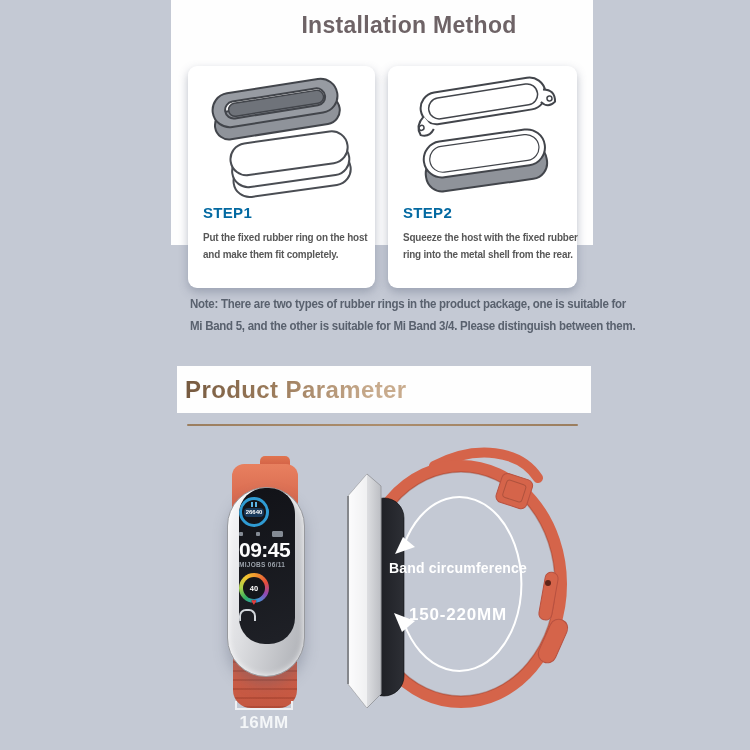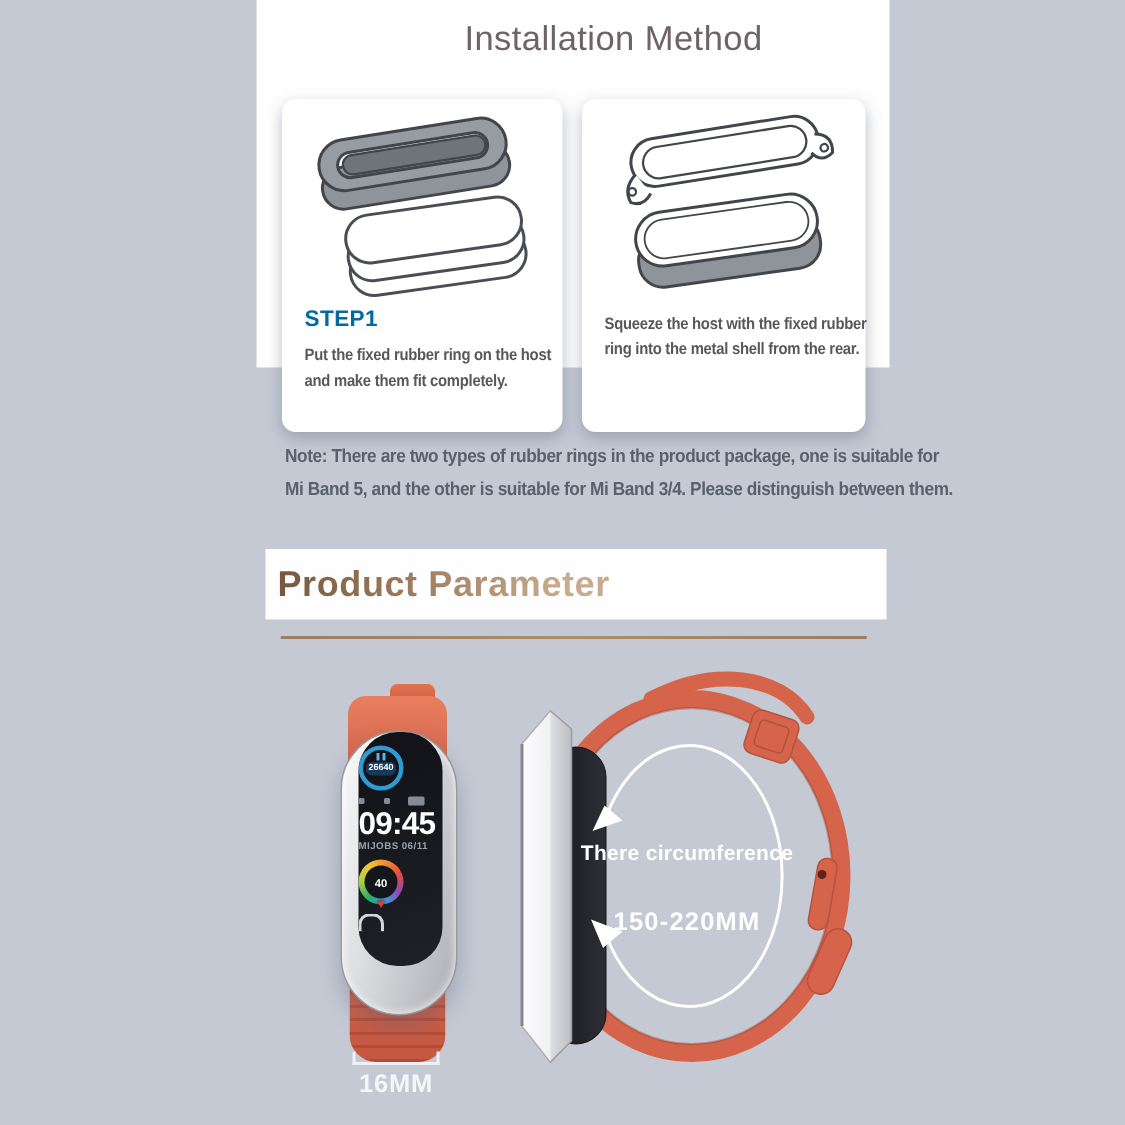--- a/index.html
+++ b/index.html
@@ -7,21 +7,21 @@
     width:750px;height:750px;overflow:hidden;position:relative;
     background:#c4c9d4;
     font-family:"Liberation Sans",sans-serif;
   }
   .abs{position:absolute;}
 
   
   .top-panel{left:171px;top:0;width:422px;height:245px;background:#fefefe;}
   .main-title{
     left:171px;top:12px;width:476px;text-align:center;
-    font-size:23px;font-weight:400;color:#6e6366;letter-spacing:.3px;
+    font-size:23px;font-weight:700;color:#6e6366;letter-spacing:.3px;
   }
 
   
   .step-card{
     background:#ffffff;border-radius:9px;
     box-shadow:0 4px 10px rgba(104,114,136,.45);
   }
   .card-1{left:188px;top:66px;width:187px;height:222px;}
   .card-2{left:388px;top:66px;width:189px;height:222px;}
   .card-illo{display:block;margin:8px auto 0;width:160px;height:126px;}
@@ -161,20 +161,21 @@
       <circle cx="16" cy="41" r="2.5" fill="none" stroke="#42454b" stroke-width="1.5"></circle>
       <path d="M142,22 q12,2 10,14 q-8,6 -14,-2" fill="#ffffff" stroke="#42454b" stroke-width="2"></path>
       <circle cx="147" cy="32" r="2.5" fill="none" stroke="#42454b" stroke-width="1.5"></circle>
     </g>
     <g transform="rotate(-8 85 88)">
       <rect x="22" y="74" width="122" height="34" rx="16" fill="#8f939a" stroke="#42454b" stroke-width="2"></rect>
       <rect x="22" y="58" width="122" height="36" rx="18" fill="#ffffff" stroke="#42454b" stroke-width="2"></rect>
       <rect x="28" y="63" width="110" height="26" rx="13" fill="#ffffff" stroke="#42454b" stroke-width="1.2"></rect>
     </g>
   </svg>
+  <div class="step-label">STEP2</div>
   <div class="step-desc">
     <div>Squeeze the host with the fixed rubber</div>
     <div>ring into the metal shell from the rear.</div>
   </div>
 </div>
 
 <div class="abs note">
   <div>Note: There are two types of rubber rings in the product package, one is suitable for</div>
   <div>Mi Band 5, and the other is suitable for Mi Band 3/4. Please distinguish between them.</div>
 </div>
@@ -250,14 +251,14 @@
     <line x1="10" y1="64" x2="10" y2="252" stroke="#85878c" stroke-width="2"></line>
   </g>
 
   <g>
     <path d="M 66 113 A 62 87 0 1 1 66 191" fill="none" stroke="#ffffff" stroke-width="2" stroke-linecap="round"></path>
     <polygon points="57,122 65,105 77,115" fill="#ffffff"></polygon>
     <polygon points="56,181 64,200 77,189" fill="#ffffff"></polygon>
   </g>
 </svg>
 
-<div class="abs wrist-line1">There circumference</div>
+<div class="abs wrist-line1">Band circumference</div>
 <div class="abs wrist-line2">150-220MM</div>
 
 </body></html>

